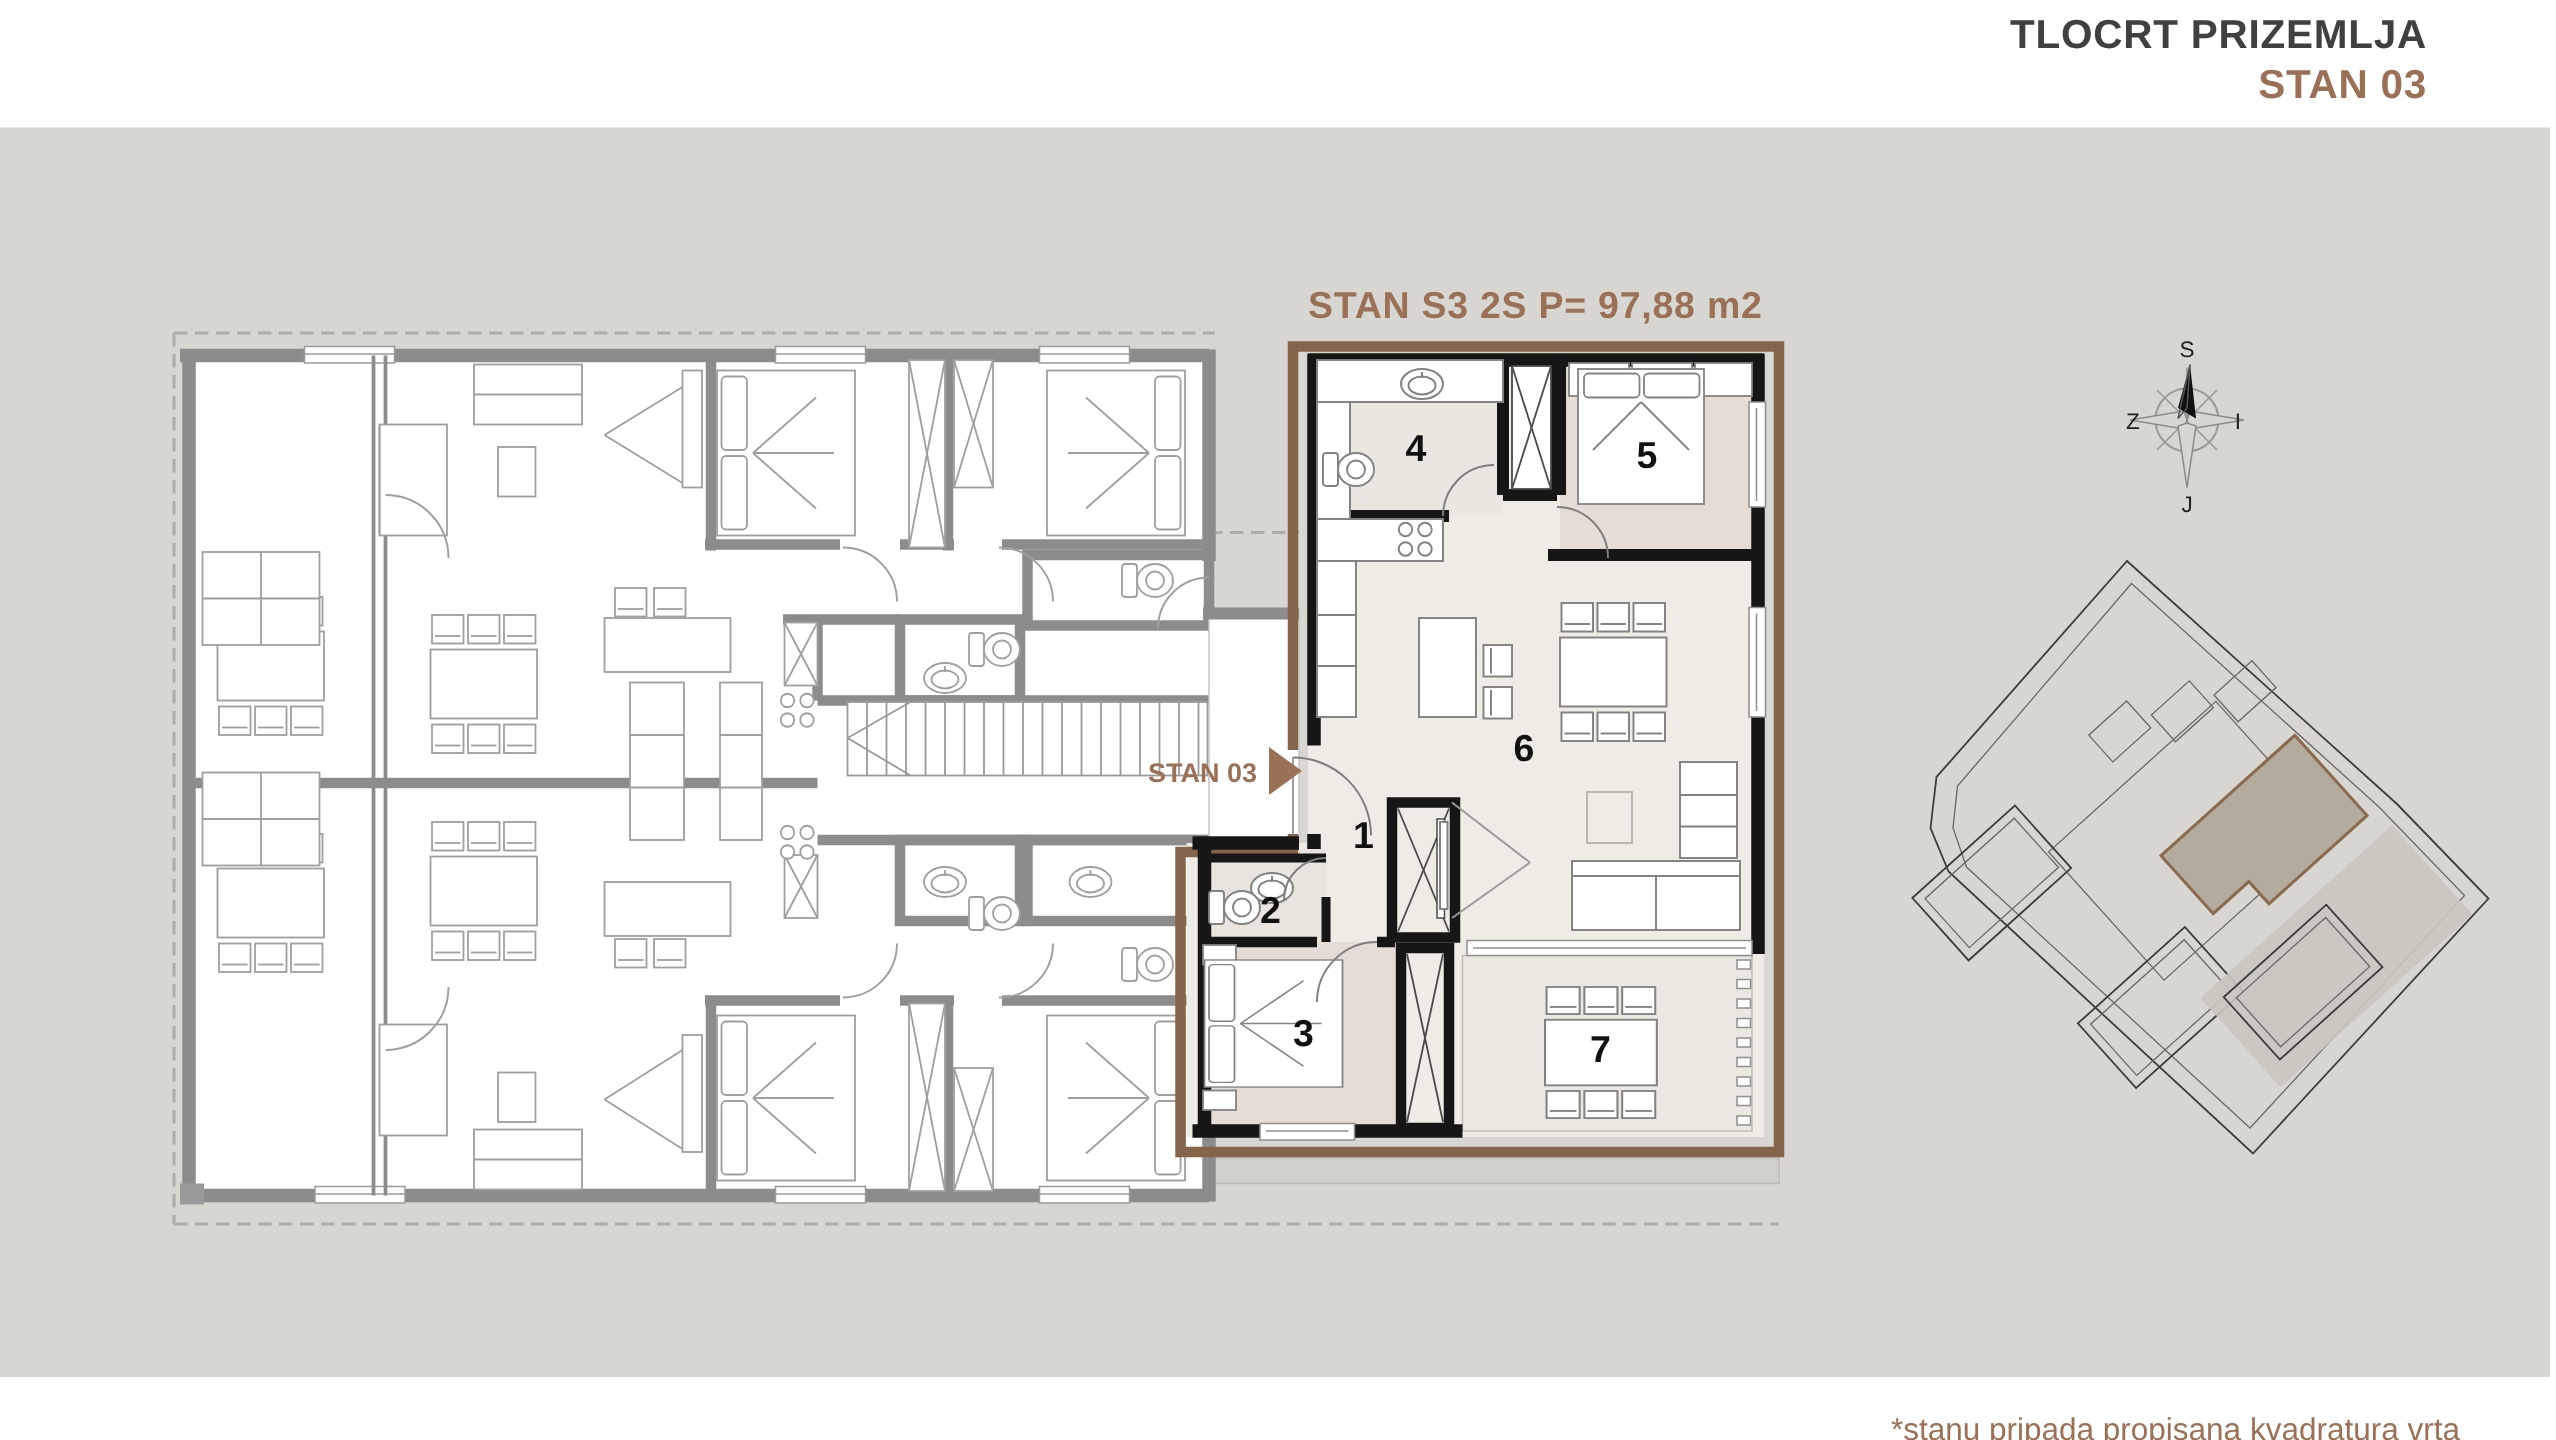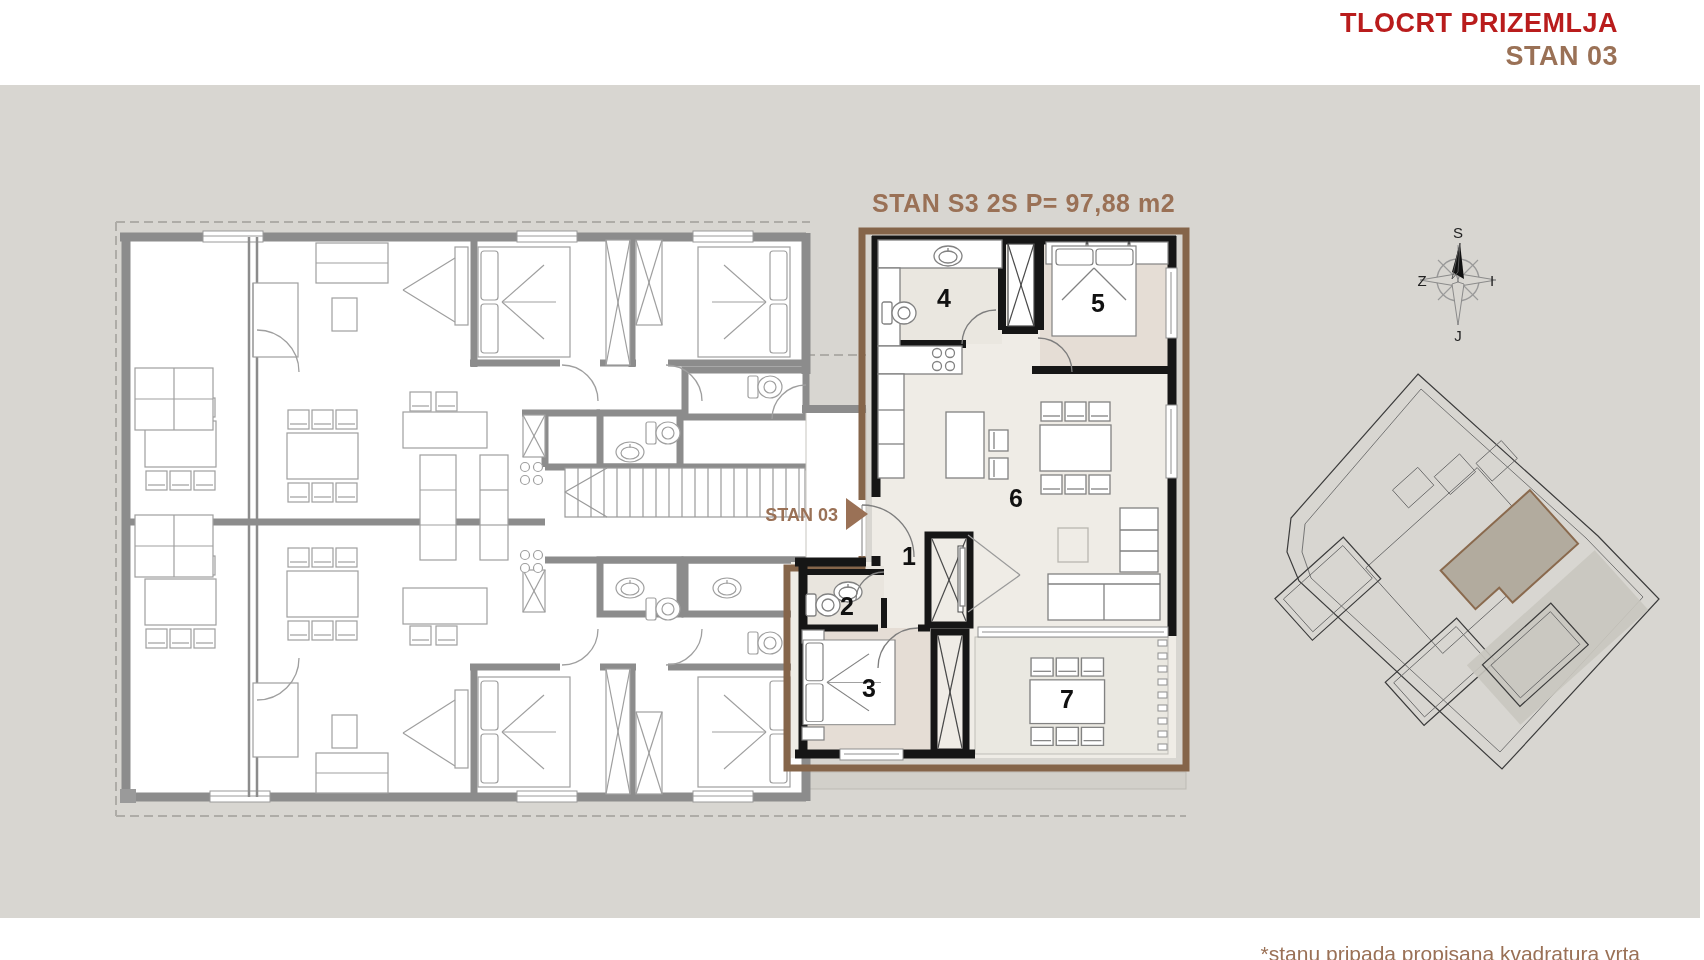--- a/index.html
+++ b/index.html
@@ -5,21 +5,21 @@
   :root{
     --accent-brown:#9a7156;
     --outline-brown:#85654a;
     --background-gray:#d8d6d1;
   }
   html,body{margin:0;padding:0;background:#fff;}
   .page{position:relative;width:1704px;height:960px;background:#fff;overflow:hidden;
         font-family:"Liberation Sans", sans-serif;}
   .header{position:absolute;top:0;left:0;right:0;height:85px;background:#fff;}
   .header-inner{position:absolute;top:7px;right:86px;text-align:right;line-height:1.22;}
-  .header-title{font-size:27px;font-weight:700;color:#b91c1c;letter-spacing:.5px;}
+  .header-title{font-size:27px;font-weight:700;color:#404040;letter-spacing:.5px;}
   .header-subtitle{font-size:27px;font-weight:700;color:var(--accent-brown);letter-spacing:.5px;}
   .canvas{position:absolute;top:85px;left:0;width:1700px;height:833px;background:var(--background-gray);}
   .footer{position:absolute;left:0;right:0;top:918px;height:42px;background:#fff;}
   .footer-note{position:absolute;right:64px;top:24px;font-size:21px;color:var(--accent-brown);}
   svg{display:block;}
   
   .w{stroke:#8c8c8c;fill:none;}
   .wb{stroke:#161616;fill:none;}
   .f{stroke:#9f9f9f;fill:#ffffff;}
   .fd{stroke:#828282;fill:#ffffff;}

